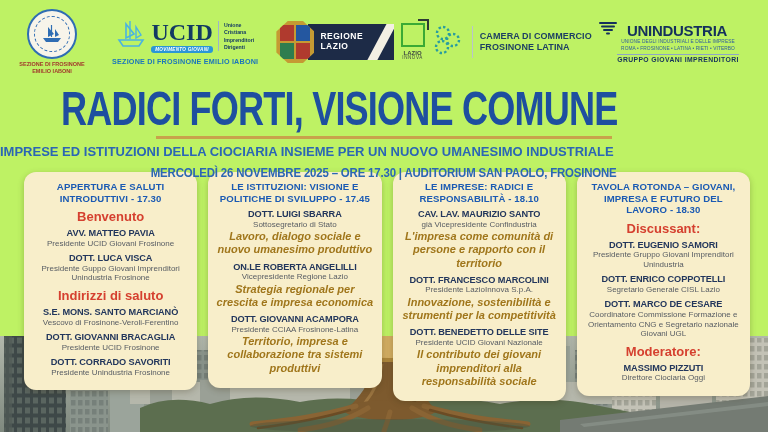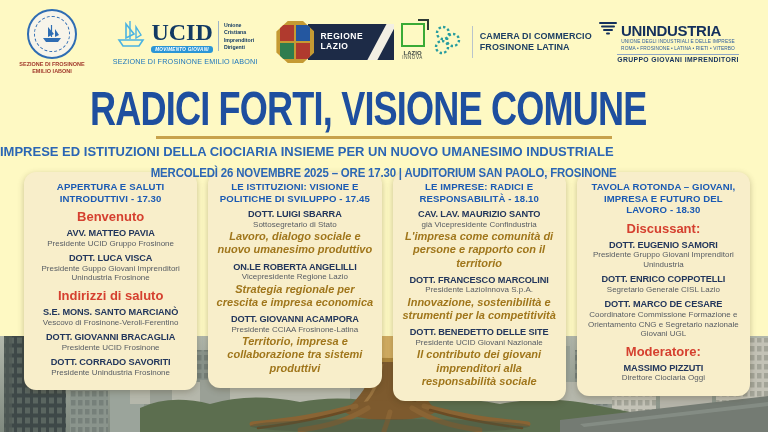--- a/index.html
+++ b/index.html
@@ -1,18 +1,18 @@
 <!DOCTYPE html>
 <html><head>
 <meta charset="utf-8">
 <style>
   * { margin:0; padding:0; box-sizing:border-box; }
   html,body { width:768px; height:432px; }
   body { font-family:"Liberation Sans", sans-serif; background:#e9e4d8; }
-  .poster { position:relative; width:768px; height:432px; background:#fef9c3; overflow:hidden; }
+  .poster { position:relative; width:768px; height:432px; background:#bef264; overflow:hidden; }
 
   
   .logos-row { position:absolute; top:6px; left:10px; right:10px; height:72px;
     display:flex; align-items:center; justify-content:space-between; z-index:3; }
   .logo { display:flex; flex-direction:column; align-items:center; }
 
   
   .stamp-wrap { width:84px; }
   .stamp { width:50px; height:50px; border-radius:50%; border:2px solid #2f6db3;
     display:flex; align-items:center; justify-content:center; position:relative; background:#f7f4ea; }
@@ -22,21 +22,21 @@
   
   .ucid-g { width:170px; }
   .ucid-row { display:flex; align-items:center; gap:5px; }
   .ucid-acronym { font-family:"Liberation Serif", serif; font-size:24px; font-weight:bold; color:#123a63; line-height:1; }
   .ucid-badge { background:#2b96d6; color:#fff; font-size:4.6px; font-weight:bold; padding:1px 4px; border-radius:3px;
     letter-spacing:.3px; margin-top:2px; text-align:center; font-style:italic; }
   .ucid-col { display:flex; flex-direction:column; align-items:center; }
   .ucid-div { width:1px; height:30px; background:#9db4c9; }
   .ucid-side { display:flex; flex-direction:column; gap:1px; }
   .ucid-side span { font-size:5.2px; font-weight:bold; color:#123a63; line-height:1.2; }
-  .ucid-caption { margin-top:3px; font-size:7.2px; font-weight:normal; color:#1b75bc; letter-spacing:.2px; }
+  .ucid-caption { margin-top:3px; font-size:7.2px; font-weight:bold; color:#1b75bc; letter-spacing:.2px; }
 
   
   .regione { flex-direction:row; align-items:center; }
   .rl-emblem { width:38px; height:42px; clip-path:polygon(30% 0,70% 0,100% 25%,100% 75%,70% 100%,30% 100%,0 75%,0 25%);
     background:#c59a33; position:relative; z-index:1; }
   .rl-emblem .q { position:absolute; }
   .rl-bar { margin-left:-6px; background:#1d2b47; width:86px; height:36px; position:relative; overflow:hidden;
     display:flex; flex-direction:column; justify-content:center; padding-left:12px; }
   .rl-bar span { color:#fff; font-size:8.5px; font-weight:bold; letter-spacing:.5px; line-height:1.15; }
   .rl-slash { position:absolute; right:6px; top:-4px; width:10px; height:40px; background:#f3efe4; transform:skewX(-28deg); }
@@ -49,28 +49,28 @@
   .innova-caption .l2 { font-size:4.5px; letter-spacing:.6px; display:block; font-weight:normal; }
 
   
   .camcom { flex-direction:row; gap:7px; align-items:center; }
   .cc-rule { width:1px; height:32px; background:#b9c4cc; }
   .cc-text { display:flex; flex-direction:column; }
   .cc-text span { font-size:9px; font-weight:bold; color:#1d3f63; line-height:1.25; letter-spacing:.1px; }
 
   
   .unind { width:160px; align-items:flex-start; }
-  .un-top { display:flex; align-items:center; gap:3px; }
+  .un-top { display:flex; align-items:center; gap:9px; }
   .un-name { font-size:15px; font-weight:bold; color:#14305c; letter-spacing:-.3px; }
   .un-sub { font-size:4.8px; color:#31609c; line-height:1.35; letter-spacing:.1px; align-self:center; }
   .un-group { font-size:6.8px; font-weight:bold; color:#14305c; letter-spacing:.4px; margin-top:2px;
     border-top:1px solid #8fa6c5; padding-top:1px; align-self:center; }
 
   
-  .title { position:absolute; top:84px; left:0; width:736px; text-align:center; z-index:3; }
+  .title { position:absolute; top:84px; left:0; width:736px; text-align:left; z-index:3; }
   .title span { display:inline-block; font-size:44px; font-weight:bold; color:#1e4f9f; letter-spacing:-1px;
     transform:scale(.82,1.08); transform-origin:center; white-space:nowrap; }
   .gold-rule { position:absolute; top:136px; left:156px; width:456px; height:3px; background:#c8a24b; z-index:3; }
   .subtitle { position:absolute; top:144px; left:0; width:768px; 
     font-size:13px; font-weight:bold; color:#2b66b4; z-index:3; }
   .dateline { position:absolute; top:163px; left:0; width:768px; text-align:center; z-index:3; }
   .dateline span { display:inline-block; font-size:13px; font-weight:bold; color:#2b66b4;
     transform:scale(.88,1.05); letter-spacing:-.2px; white-space:nowrap; }
 
   
@@ -203,21 +203,21 @@
   <div class="dateline">
     <span>MERCOLEDÌ 26 NOVEMBRE 2025 – ORE 17.30 | AUDITORIUM SAN PAOLO, FROSINONE</span>
   </div>
 
   <div class="program">
       <div class="program-card">
         <div class="card-title">APPERTURA E SALUTI INTRODUTTIVI - 17.30</div>
         <div class="section-label">Benvenuto</div>
         <div class="speaker">
           <div class="speaker-name">AVV. MATTEO PAVIA</div>
-          <div class="speaker-role">Presidente UCID Gruppo Frosinone</div>
+          <div class="speaker-role">Presidente UCID Giovani Frosinone</div>
         </div>
         <div class="speaker">
           <div class="speaker-name">DOTT. LUCA VISCA</div>
           <div class="speaker-role">Presidente Guppo Giovani Imprenditori Unindustria Frosinone</div>
         </div>
         <div class="section-label">Indirizzi di saluto</div>
         <div class="speaker">
           <div class="speaker-name">S.E. MONS. SANTO MARCIANÒ</div>
           <div class="speaker-role">Vescovo di Frosinone-Veroli-Ferentino</div>
         </div>

